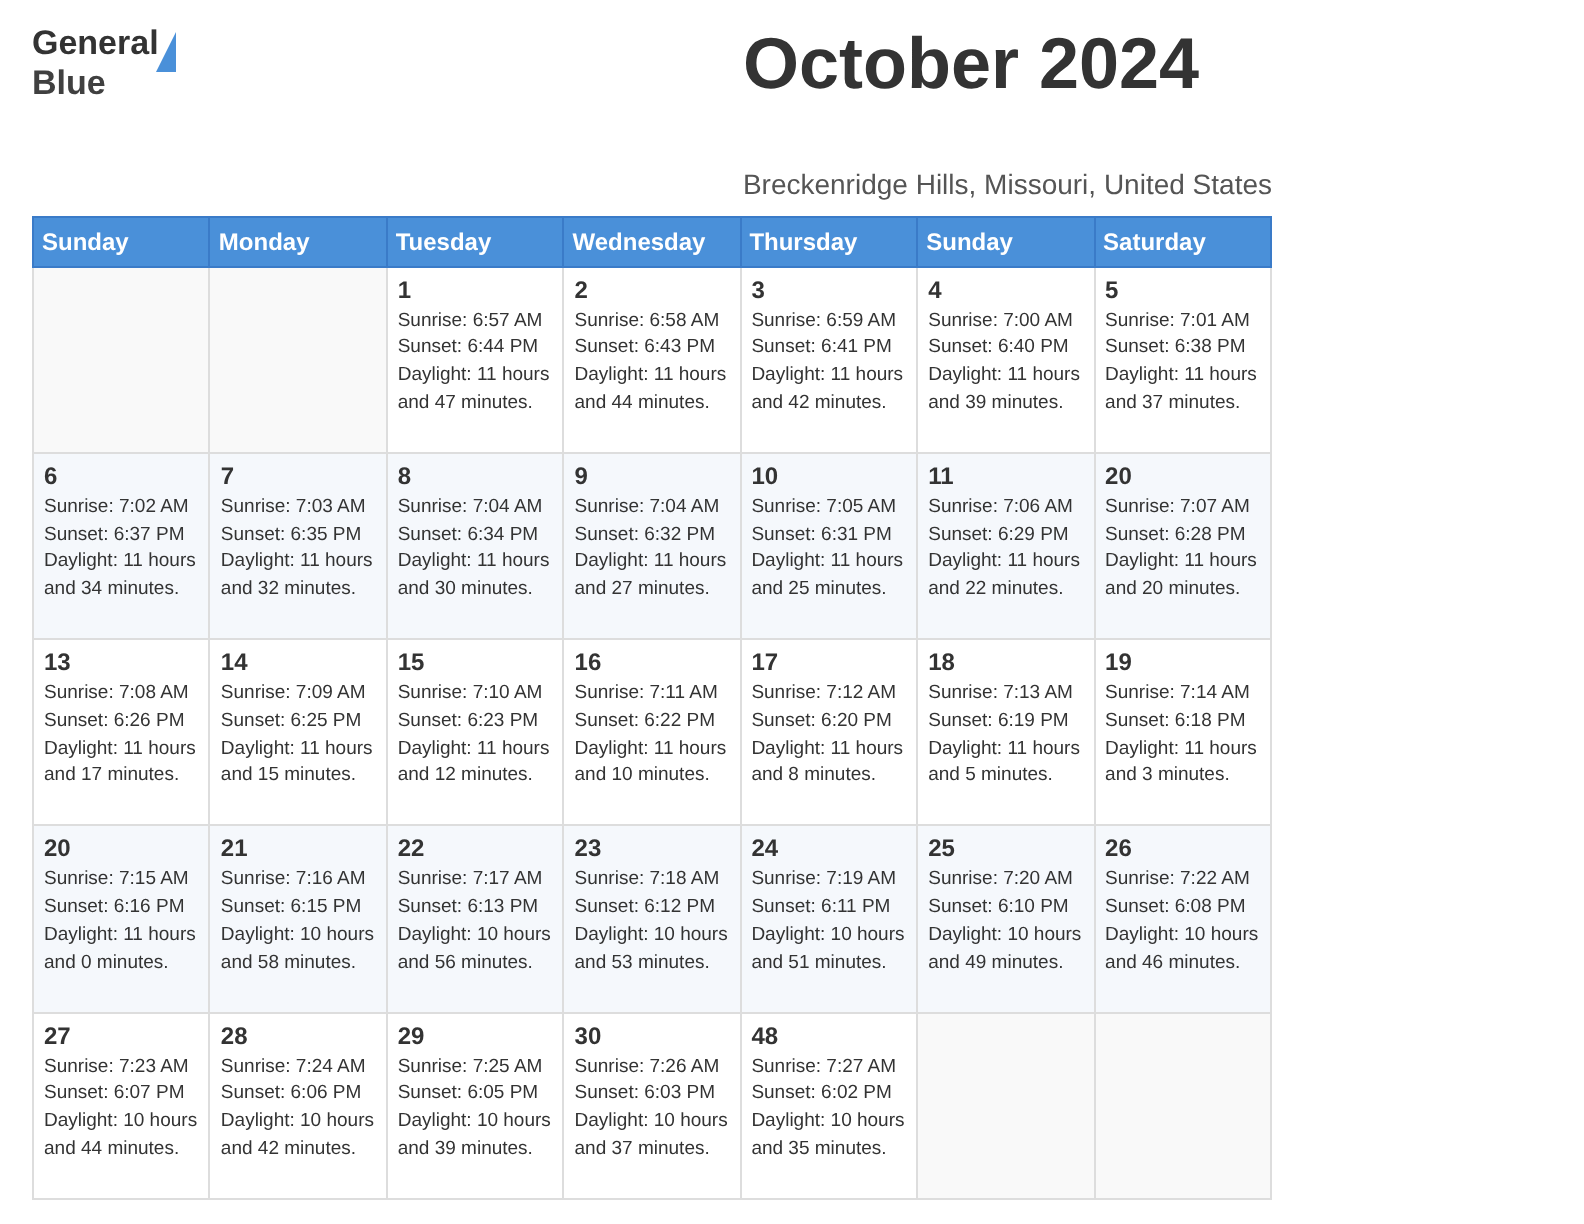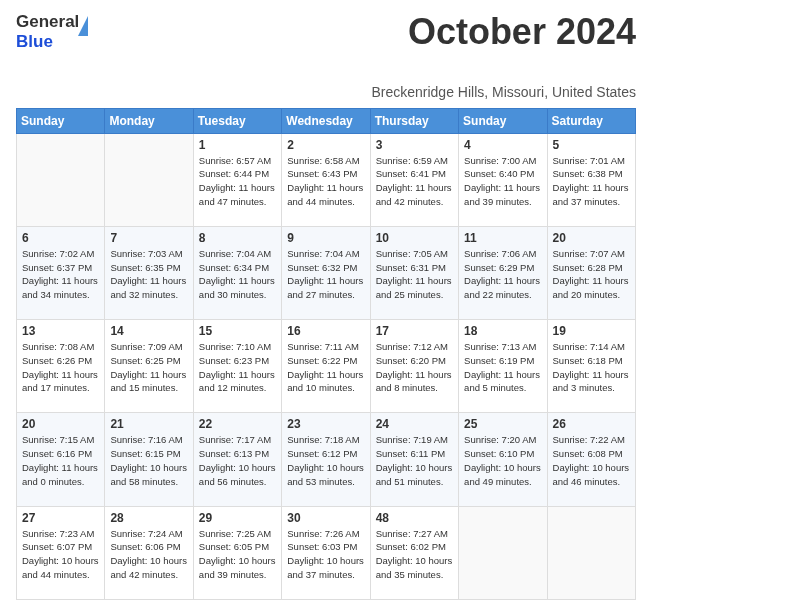--- a/index.html
+++ b/index.html
@@ -17,21 +17,20 @@
       display: flex;
       flex-direction: column;
     }
     .header {
       display: flex;
       justify-content: space-between;
       align-items: flex-start;
       margin-bottom: 8px;
     }
     .title-area {
-      text-align: right;
     }
     .month-title {
       font-size: 36px;
       font-weight: bold;
       color: #333;
       line-height: 1.1;
     }
     .location {
       font-size: 14px;
       color: #555;
@@ -87,21 +86,21 @@
   </style>
 </head>
 <body>
 
 <div class="page">
   <div class="header">
 
     <div class="logo-wrapper">
       <div style="position:relative; width:80px; height:44px;">
         <span style="position:absolute; top:0; left:0; font-size:17px; font-weight:bold; color:#333; font-family:Arial;">General</span>
-        <span style="position:absolute; top:20px; left:0; font-size:17px; font-weight:bold; color:#1d4ed8; font-family:Arial;">Blue</span>
+        <span style="position:absolute; top:20px; left:0; font-size:17px; font-weight:bold; color:#404040; font-family:Arial;">Blue</span>
 
         <span style="position:absolute; top:4px; left:62px; display:inline-block; width:0; height:0; border-left:10px solid transparent; border-right:0; border-bottom:20px solid #4a90d9;"></span>
       </div>
     </div>
 
     <div class="title-area">
       <div class="month-title">October 2024</div>
       <div class="location">Breckenridge Hills, Missouri, United States</div>
     </div>
   </div>

